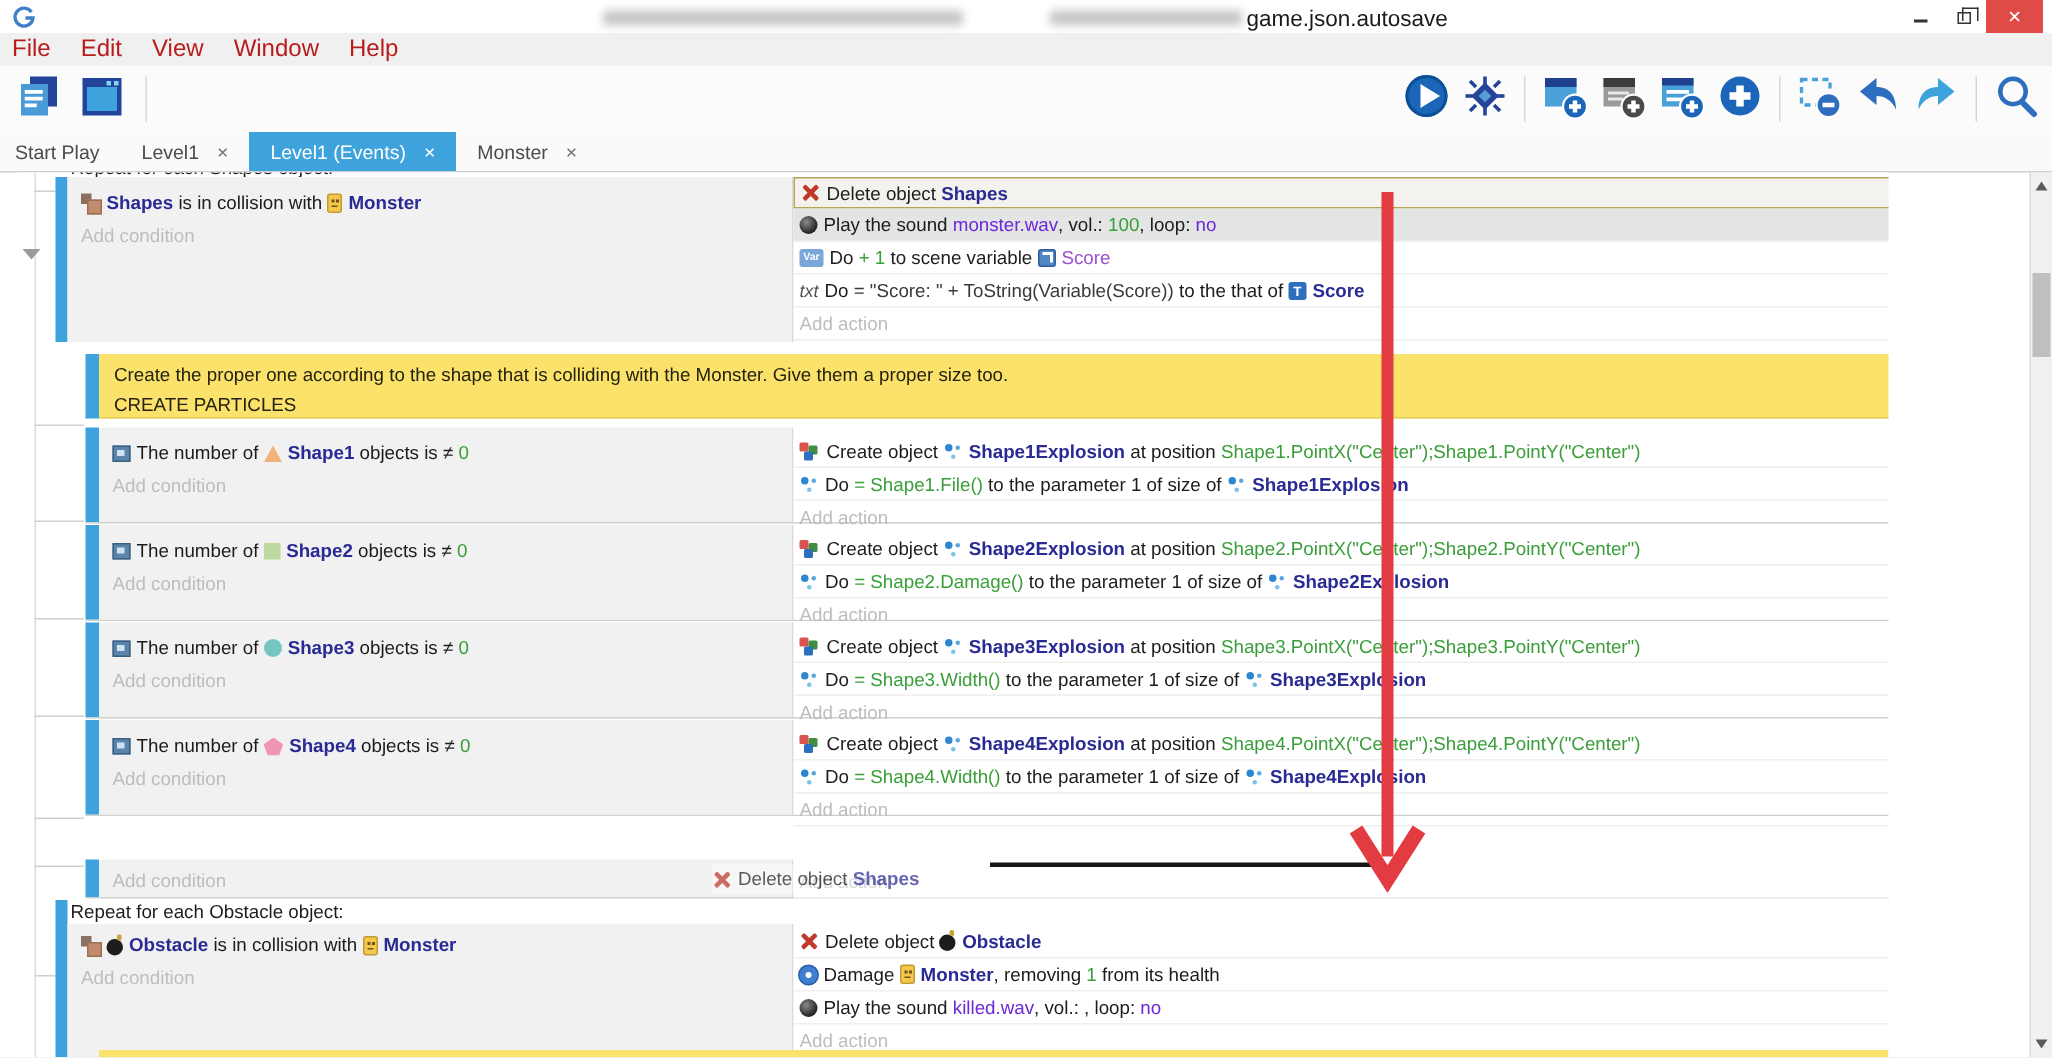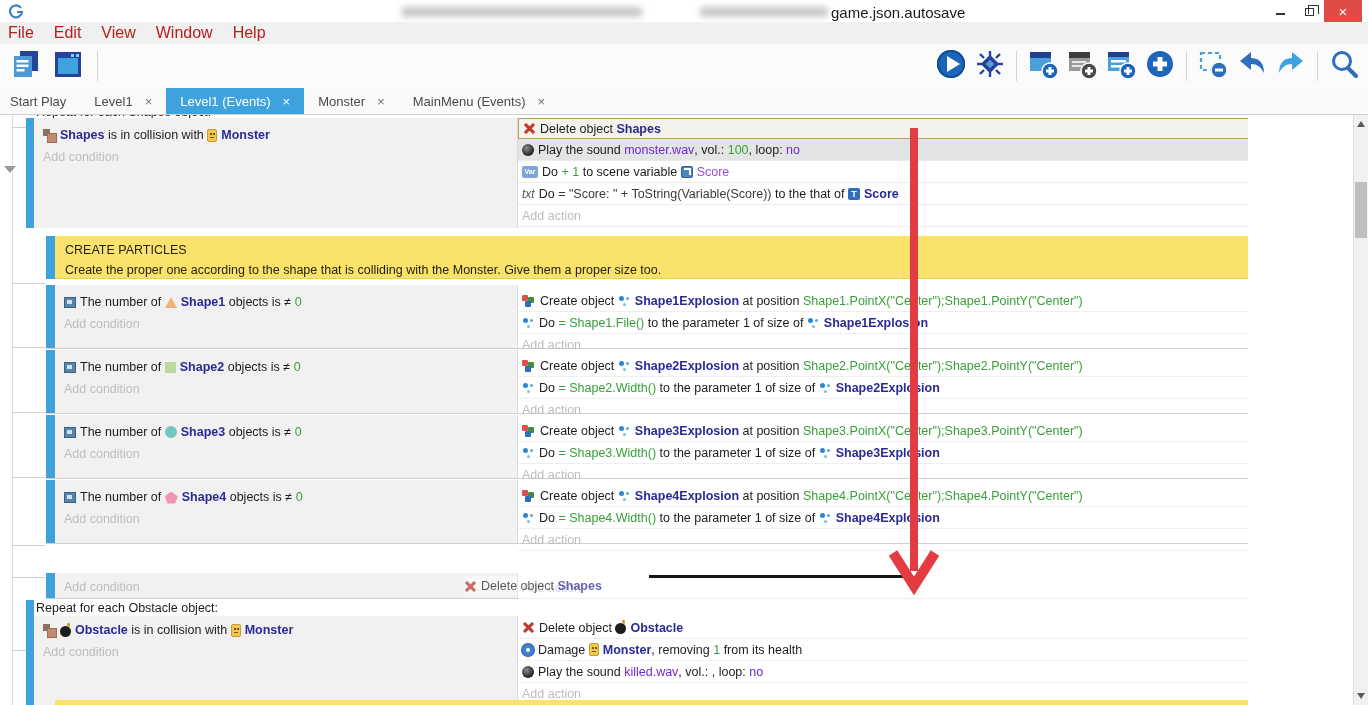--- a/index.html
+++ b/index.html
@@ -36,21 +36,21 @@
   
   .tabbar { position: absolute; left: 0; top: 88px; width: 100%; height: 27px; background: #fafafa; display: flex; border-bottom: 1px solid #cfcfcf; }
   .tab { display: flex; align-items: center; padding: 0 14px; font-size: 13px; color: #4a4a4a; white-space: pre; }
   .tab.first { padding-left: 10px; }
   .tab .tab-x { margin-left: 12px; color: #6f6f6f; font-size: 13px; }
   .tab .tab-x::before { content: "\00d7"; }
   .tab.active { background: #3ea2dd; color: #ffffff; }
   .tab.active .tab-x { color: #ffffff; }
 
   
-  .events { position: absolute; left: 1px; top: 115px; width: 1247px; height: 590px; background: #ffffff; overflow: hidden; font-size: 12.5px; color: #1c1c1c; }
+  .events { position: absolute; left: 12px; top: 115px; width: 1247px; height: 590px; background: #ffffff; overflow: hidden; font-size: 12.5px; color: #1c1c1c; }
   .row { display: flex; align-items: center; height: 22px; white-space: pre; }
   .row span { white-space: pre; }
   .obj { font-weight: bold; color: #2a2a94; }
   .expr { color: #3a9e3a; }
   .grayp { color: #6d28d9; }
   .darkx { color: #3a3a3a; }
   .varp { color: #9b4fd3; }
   .addlink { color: #bdbdbd; }
 
   .clip-header { position: absolute; left: 35px; top: -10px; height: 18px; font-size: 12.5px; color: #1c1c1c; }
@@ -313,21 +313,20 @@
         </span>
       </div>
     </div>
   </div>
 
   <div class="tabbar">
     <div class="tab first"><span>Start Play</span></div>
     <div class="tab"><span>Level1</span><span class="tab-x"></span></div>
     <div class="tab active"><span>Level1 (Events)</span><span class="tab-x"></span></div>
     <div class="tab"><span>Monster</span><span class="tab-x"></span></div>
-    <div class="tab"><span>MainMenu (Events)</span><span class="tab-x"></span></div>
   </div>
 
   <div class="events">
 
     <div class="clip-header">Repeat for each Shapes object:</div>
 
     <div class="rail-line"></div>
     <div class="collapse-tri"></div>
     <div class="tick" style="left:11px;top:12px;width:14px"></div>
     <div class="tick" style="left:11px;top:168px;width:33px"></div>
@@ -379,22 +378,22 @@
         <span> to the that of </span>
         <span class="ic textobj"></span>
         <span class="obj">Score</span>
       </div>
       <div class="row addlink">Add action</div>
     </div>
 
     <div class="sub comment1" style="top:121px">
       <div class="sbar"></div>
       <div class="cbody comment">
+        <div class="ct">Create the proper one according to the shape that is colliding with the Monster. Give them a proper size too.</div>
         <div class="ct">CREATE PARTICLES</div>
-        <div class="ct">Create the proper one according to the shape that is colliding with the Monster. Give them a proper size too.</div>
       </div>
     </div>
 
     <div class="sub shape-ev" style="top:170px">
       <div class="sbar"></div>
       <div class="scond">
         <div class="row">
           <span class="ic count"></span>
           <span>The number of </span>
           <span class="ic tri"></span>
@@ -443,21 +442,21 @@
           <span class="ic create"></span>
           <span>Create object </span>
           <span class="ic particle"></span>
           <span class="obj">Shape2Explosion</span>
           <span> at position </span>
           <span class="expr">Shape2.PointX("Center");Shape2.PointY("Center")</span>
         </div>
         <div class="row">
           <span class="ic particle"></span>
           <span>Do </span>
-          <span class="expr">= Shape2.Width()</span>
+          <span class="expr">= Shape2.Damage()</span>
           <span> to the parameter 1 of size of </span>
           <span class="ic particle"></span>
           <span class="obj">Shape2Explosion</span>
         </div>
         <div class="row addlink">Add action</div>
       </div>
     </div>
 
     <div class="sub shape-ev" style="top:300px">
       <div class="sbar"></div>

